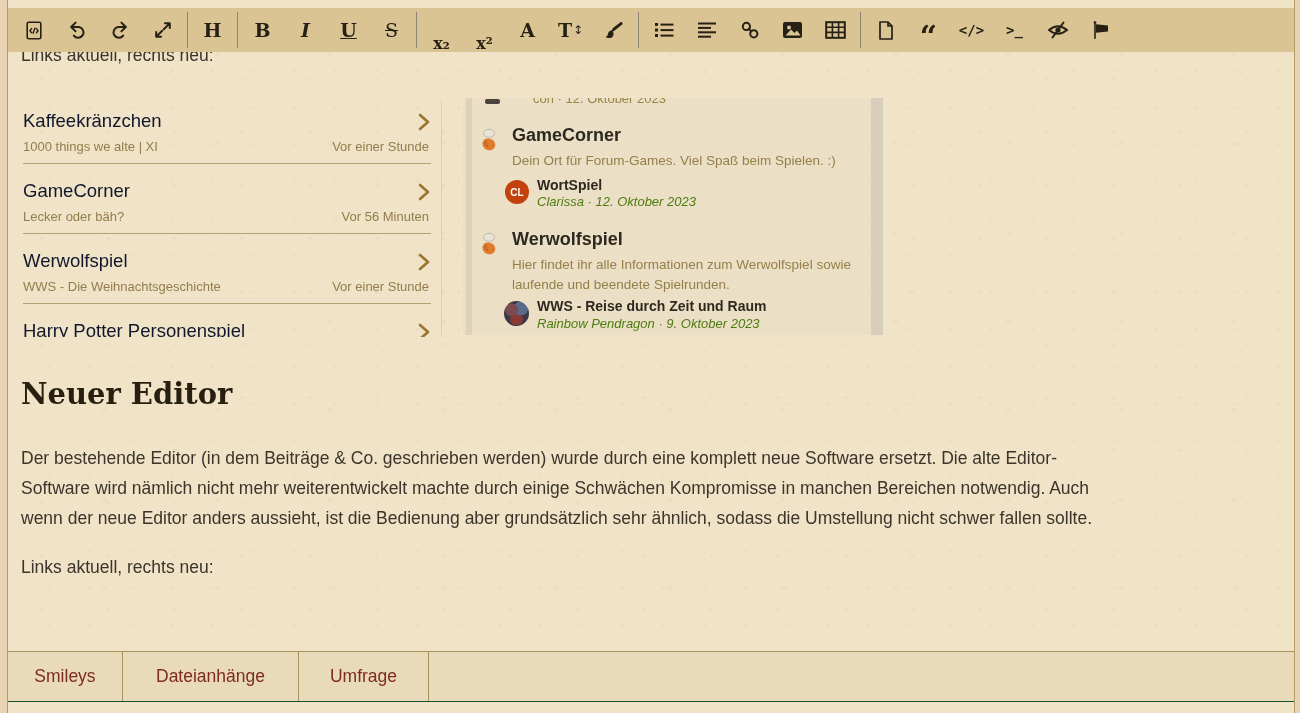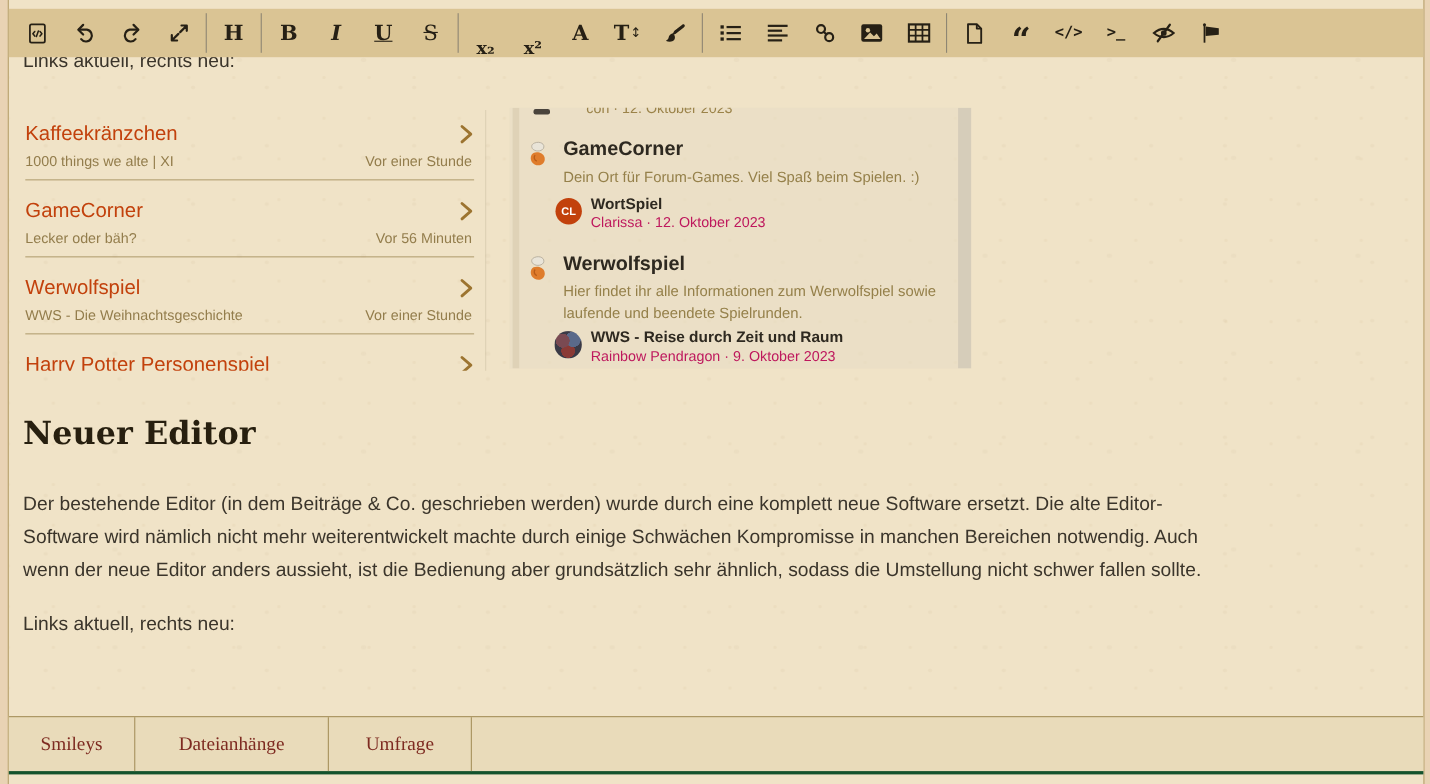--- a/index.html
+++ b/index.html
@@ -49,58 +49,57 @@
     font-family:"DejaVu Serif",serif;font-weight:bold;font-size:29px;color:#271f0f;
   }
   .para{position:absolute;left:13px;top:443px;z-index:2;width:1266px;
     font-size:17.5px;line-height:30px;color:#3b352b;}
   
   .left-shot{
     position:absolute;left:1px;top:100px;width:432px;height:237px;z-index:2;
     overflow:hidden;border-right:1px solid rgba(90,70,40,0.12);
   }
   .ls-row{position:absolute;left:0;width:100%;}
-  .ls-title{position:absolute;left:14px;top:0;font-size:18.5px;color:#c2410c;white-space:nowrap;}
+  .ls-title{position:absolute;left:14px;top:0;font-size:18.5px;color:#0f172a;white-space:nowrap;}
   .ls-sub{position:absolute;left:14px;top:29px;font-size:13px;color:#937d4c;white-space:nowrap;}
   .ls-time{position:absolute;right:12px;top:29px;font-size:13px;color:#937d4c;white-space:nowrap;}
   .ls-chev{position:absolute;right:10px;top:2px;}
   .ls-div{position:absolute;left:14px;right:10px;height:1px;background:#a5905e;opacity:0.8;}
   
   .right-shot{
     position:absolute;left:455px;top:98px;width:420px;height:237px;z-index:2;
     overflow:hidden;background:rgba(232,221,197,0.55);
   }
   .rs-leftstrip{position:absolute;left:3px;top:0;width:6px;height:100%;background:rgba(120,95,55,0.10);}
   .rs-scrollbar{position:absolute;right:0;top:0;width:12px;height:100%;background:#d6cdba;}
   .rs-partial{position:absolute;left:22px;top:-7px;height:16px;}
   .rs-partial-avatar{position:absolute;left:0;top:8px;width:15px;height:5px;background:#4a443c;border-radius:2px;}
   .rs-partial-text{position:absolute;left:28px;top:0;font-size:13px;color:#9b8349;white-space:nowrap;margin-left:20px;}
   .rs-board-title{position:absolute;font-size:18px;font-weight:bold;color:#2e2920;white-space:nowrap;}
   .rs-desc{position:absolute;font-size:13.5px;line-height:20px;color:#95804a;}
   .rs-thread-title{position:absolute;font-size:14px;font-weight:bold;color:#2e2920;white-space:nowrap;}
-  .rs-meta{position:absolute;font-size:13px;color:#be185d;white-space:nowrap;}
+  .rs-meta{position:absolute;font-size:13px;color:#4d7c0f;white-space:nowrap;font-style:italic;}
   .avatar-cl{
     position:absolute;width:24px;height:24px;border-radius:50%;background:#c2410c;
     color:#fff;font-size:10px;font-weight:bold;display:flex;align-items:center;justify-content:center;text-align:right;
   }
   .avatar-wws{
     position:absolute;width:25px;height:25px;border-radius:50%;
     background:
       radial-gradient(circle at 30% 35%, #7a4a52 0 26%, transparent 27%),
       radial-gradient(circle at 68% 30%, #5a6a8a 0 28%, transparent 29%),
       radial-gradient(circle at 50% 72%, #8a3a35 0 28%, transparent 29%),
       #3a3a46;
   }
   .fox-icon{position:absolute;width:26px;height:27px;}
   
   .tabbar{
     position:absolute;left:0;right:0;top:651px;height:49px;z-index:3;
-    background:#e9dbba;border-top:1px solid #a7915c;border-bottom:3px solid #14532d;
+    background:#e9dbba;border-top:1px solid #a7915c;border-bottom:1px solid #14532d;
     display:flex;
-    font-family:Liberation Serif, serif;
   }
   .tab{
     border-right:1px solid #a7915c;display:flex;align-items:center;justify-content:center;
     color:#7e2b21;font-size:17.5px;cursor:pointer;flex:0 0 auto;
   }
   .tab-filler{flex:1 1 auto;}
 </style>
 </head>
 <body>
 

